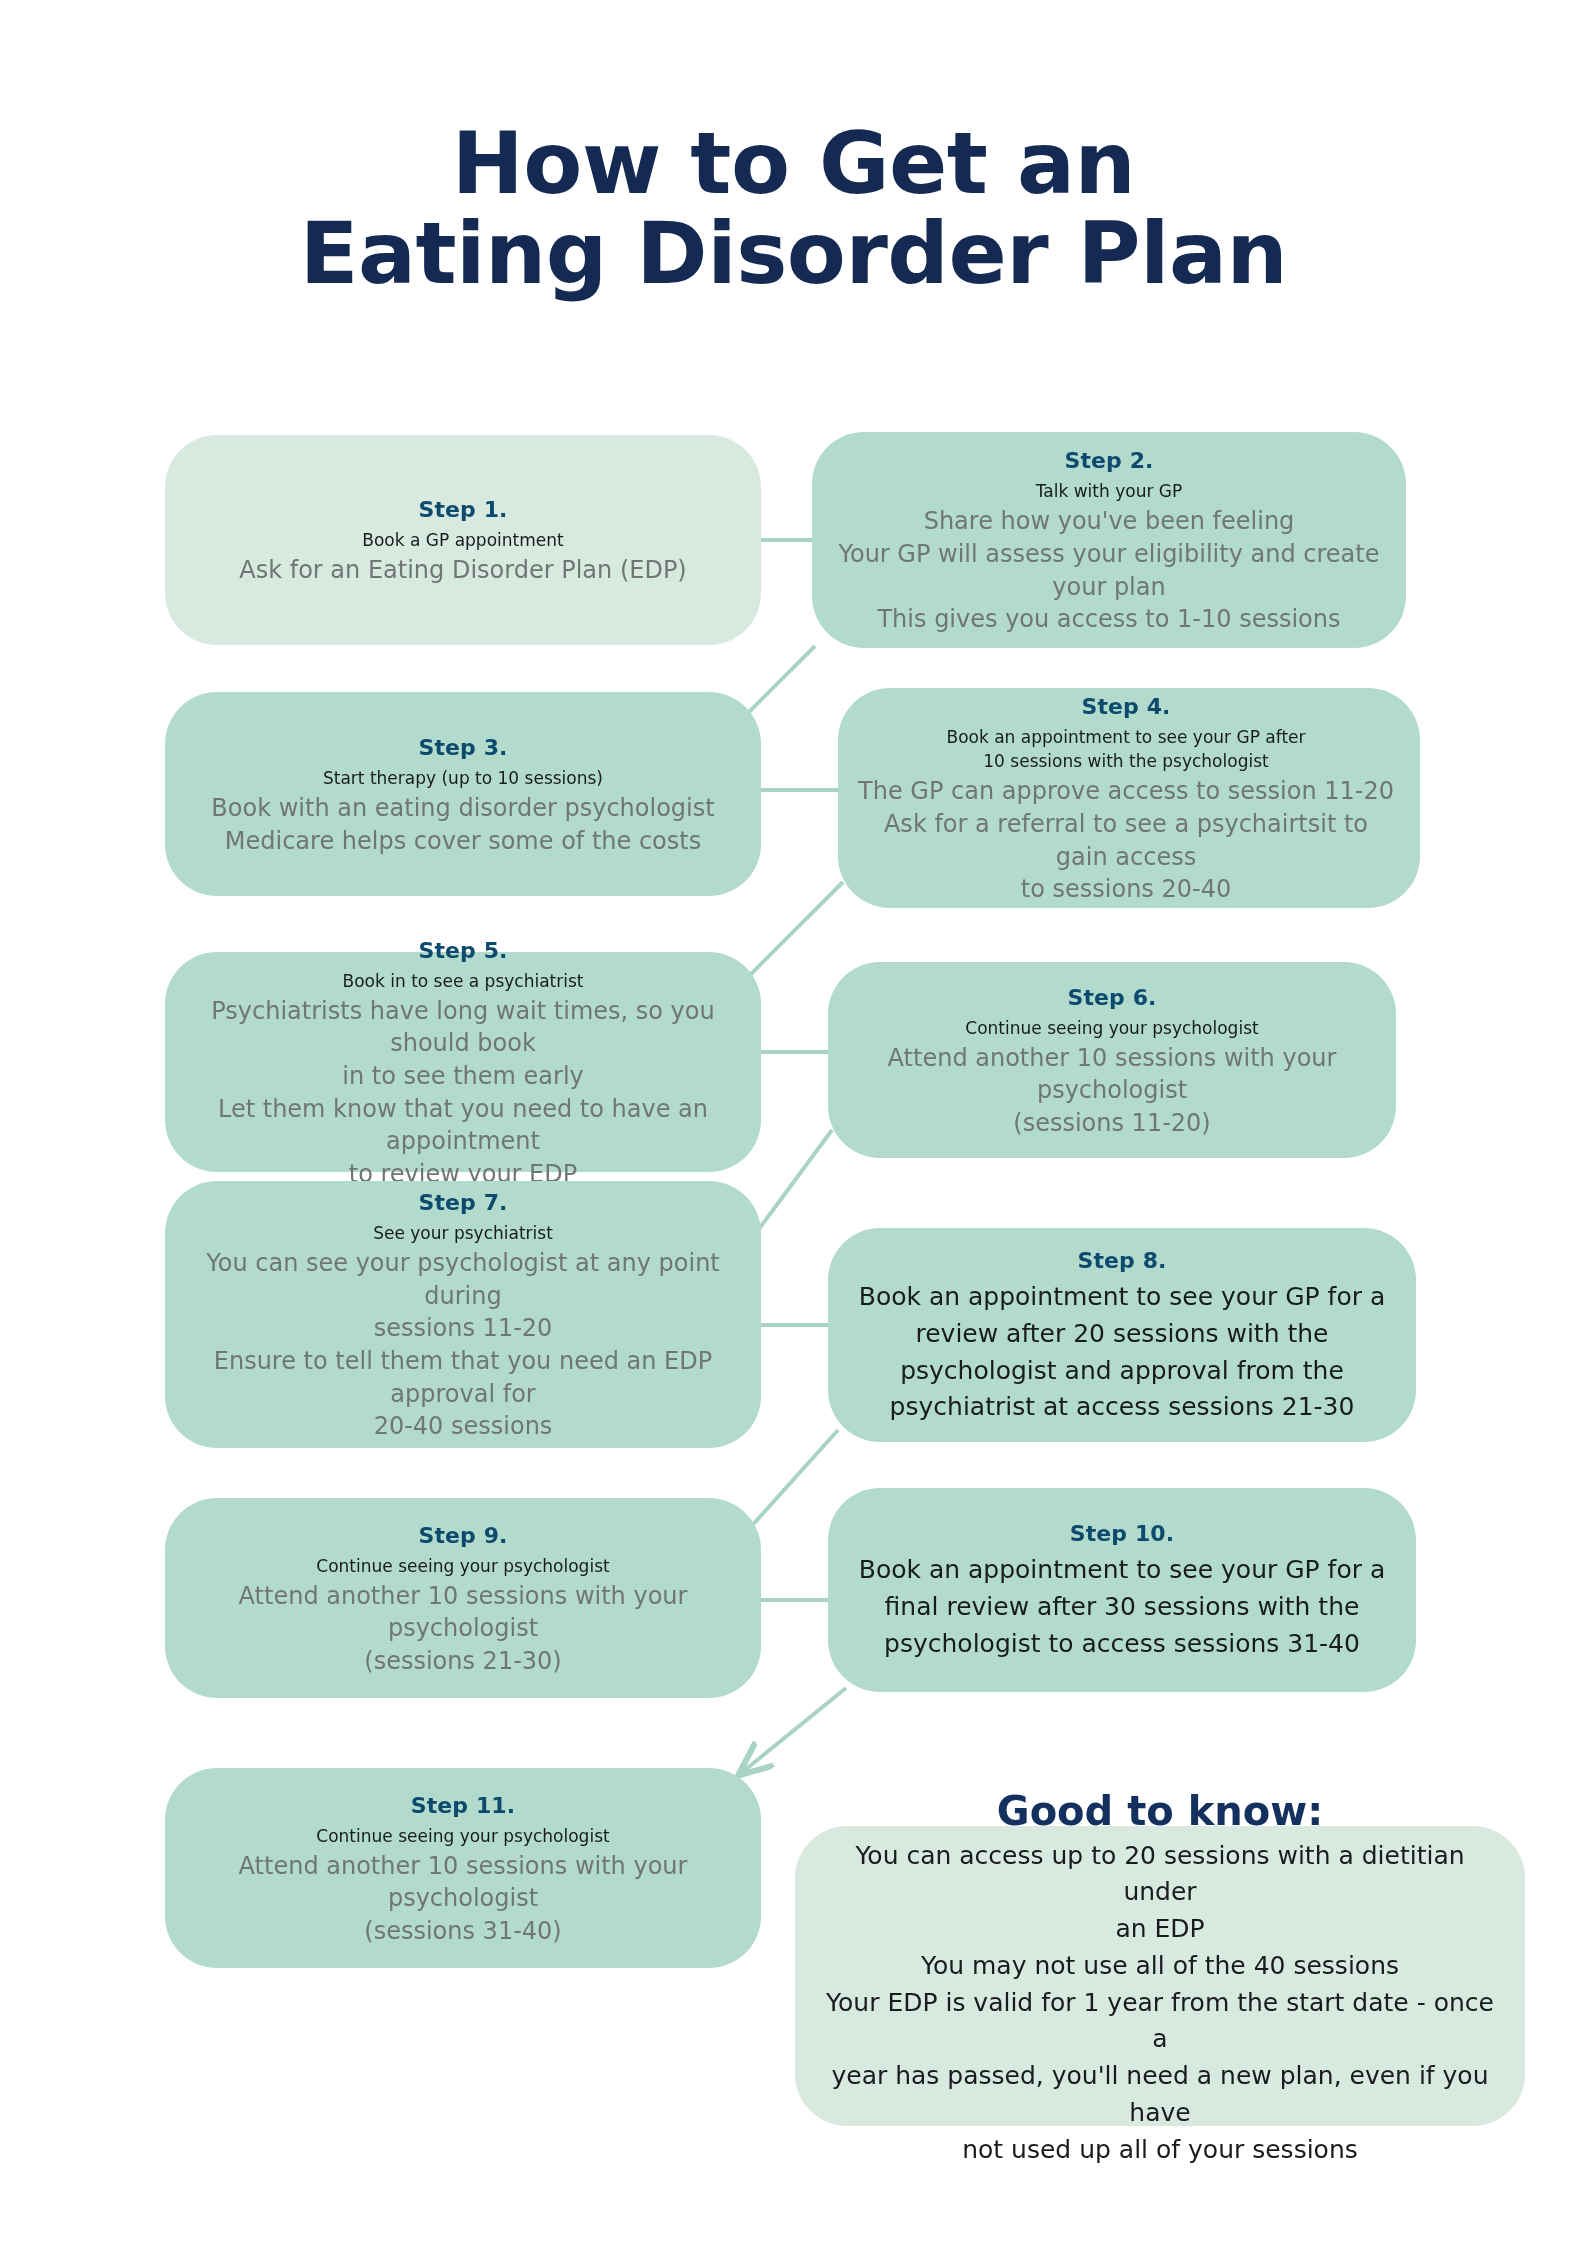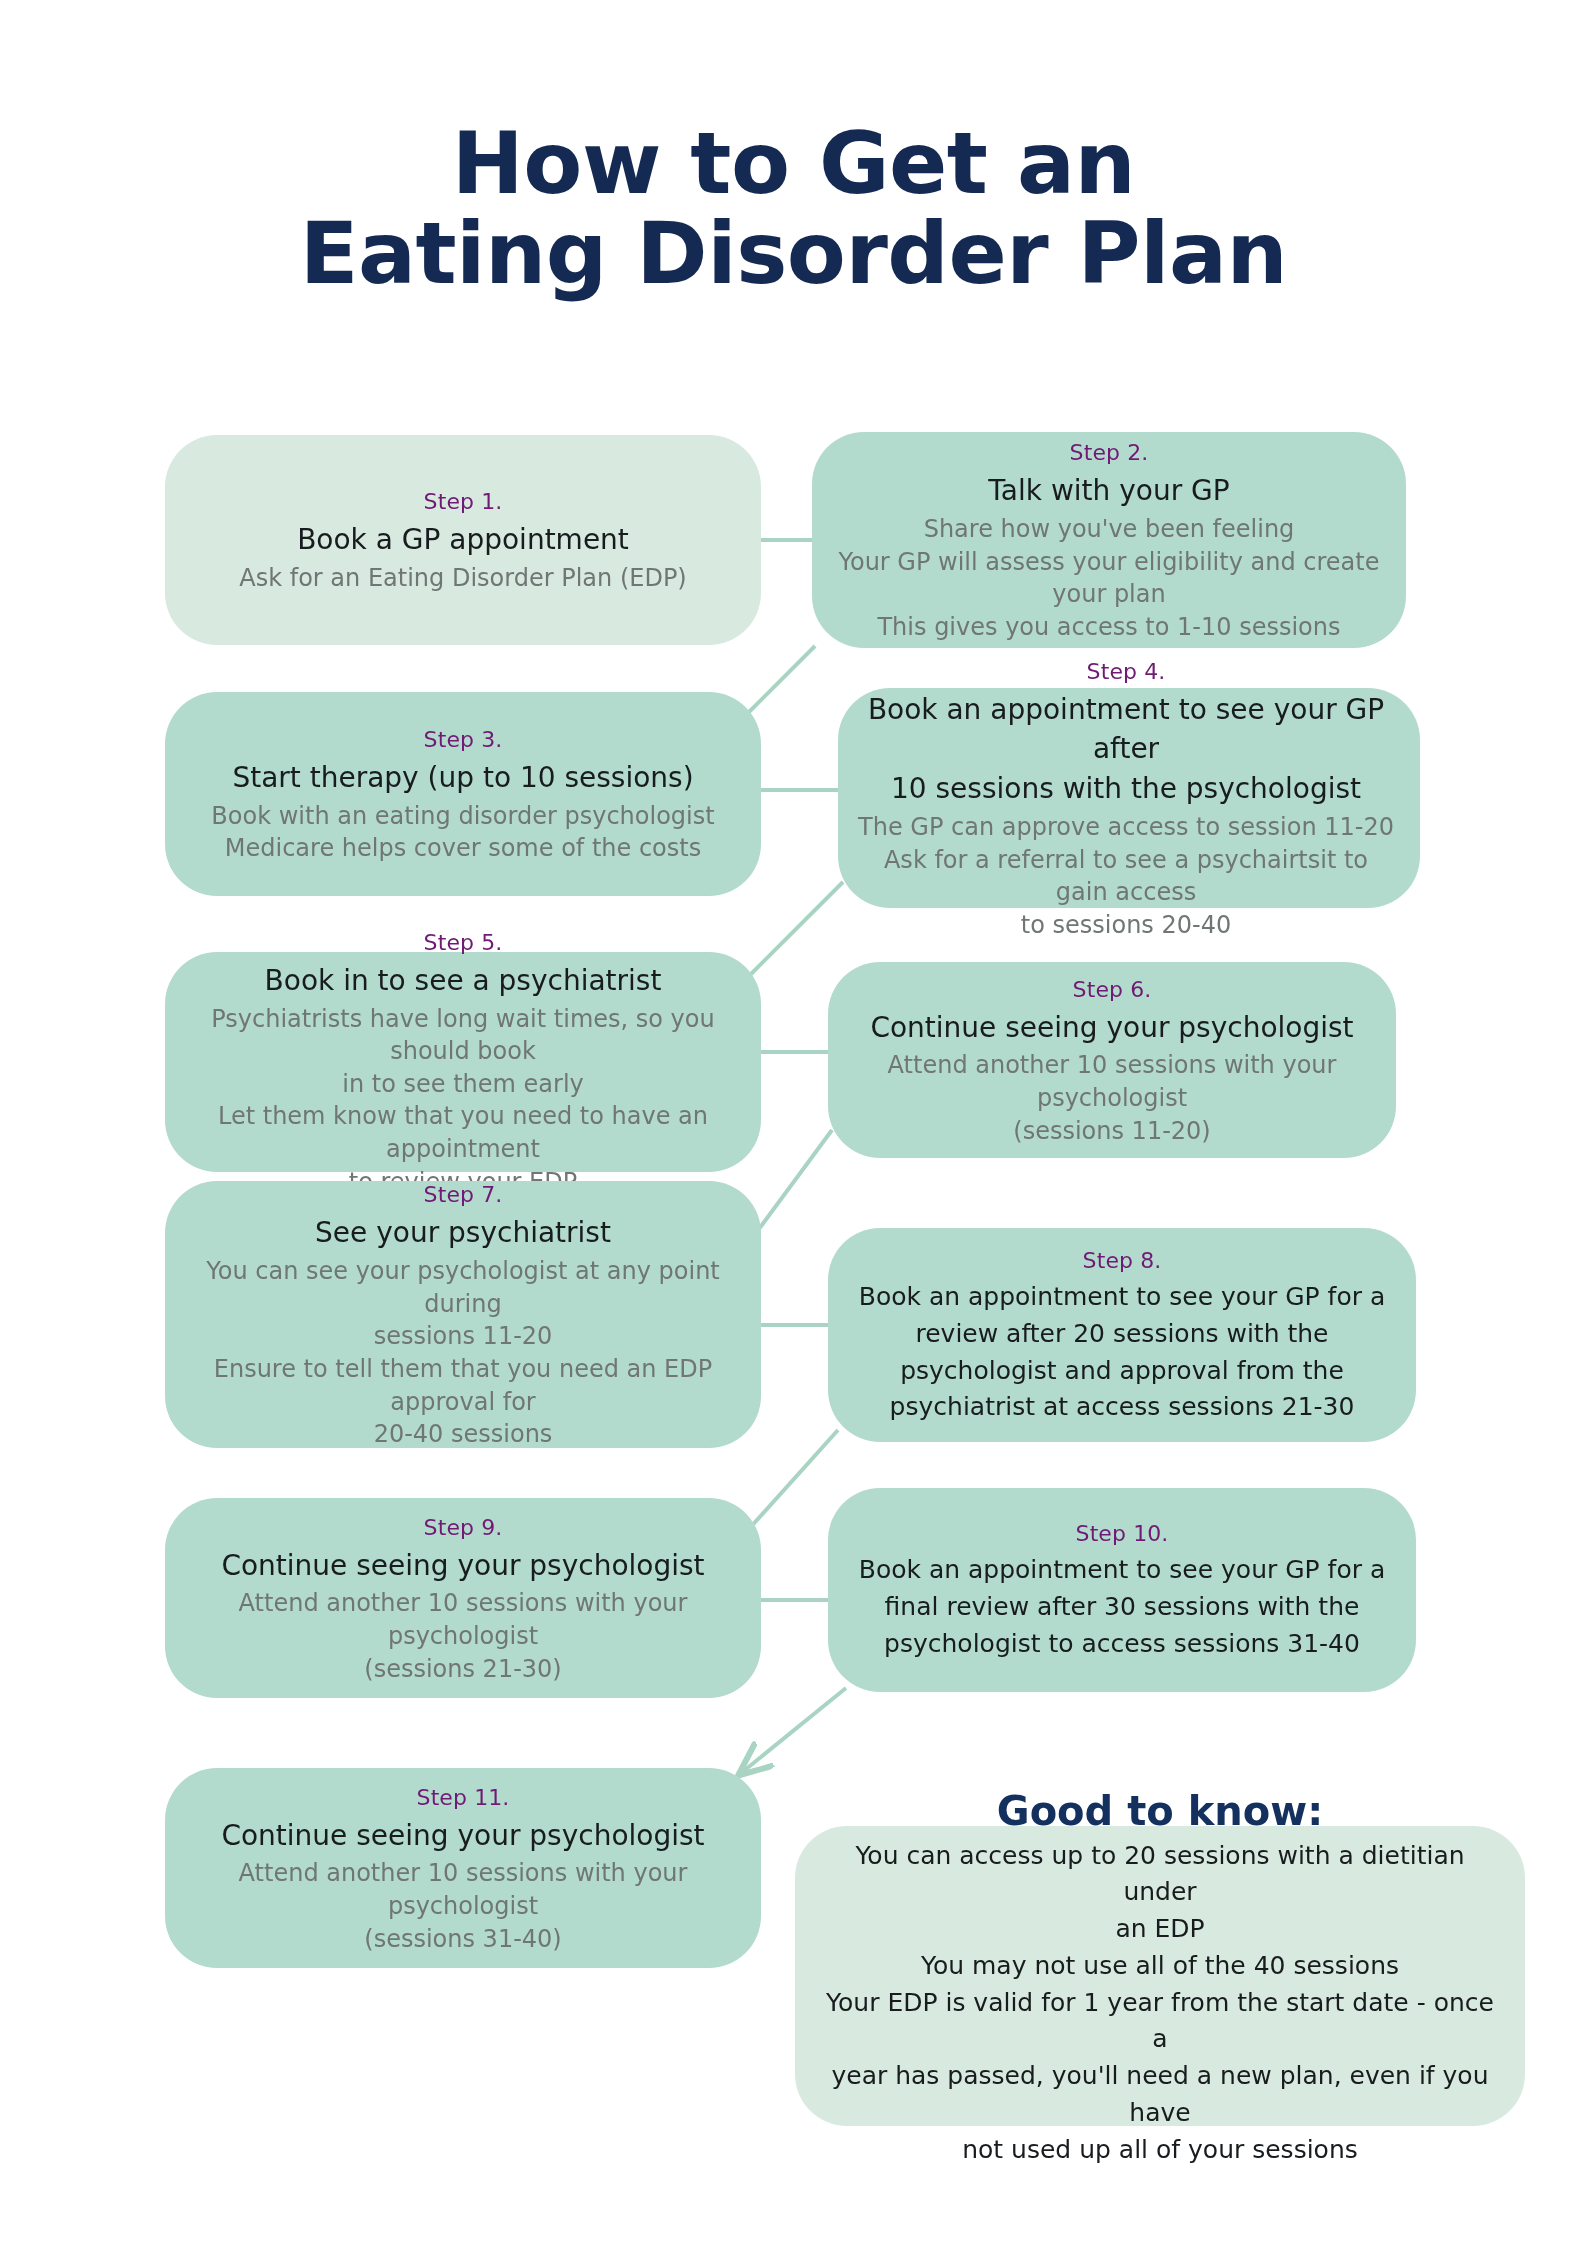--- a/index.html
+++ b/index.html
@@ -57,30 +57,30 @@
     display: flex;
     flex-direction: column;
     align-items: center;
     justify-content: center;
     text-align: center;
     padding: 14px 26px;
   }
   .step-box.light { background: #d8e9e0; }
 
   .step-label {
-    color: #701a75;
-    font-weight: 400;
+    color: #0c4a6e;
+    font-weight: 700;
     font-size: 22px;
     line-height: 1.5;
     letter-spacing: 0.1px;
     margin-bottom: 2px;
   }
   .step-head {
     color: #181c1e;
-    font-size: 28px;
+    font-size: 17px;
     line-height: 1.42;
     font-weight: 400;
   }
   .step-sub {
     color: #6f7674;
     font-size: 24px;
     line-height: 1.36;
     font-weight: 400;
     margin-top: 2px;
   }

